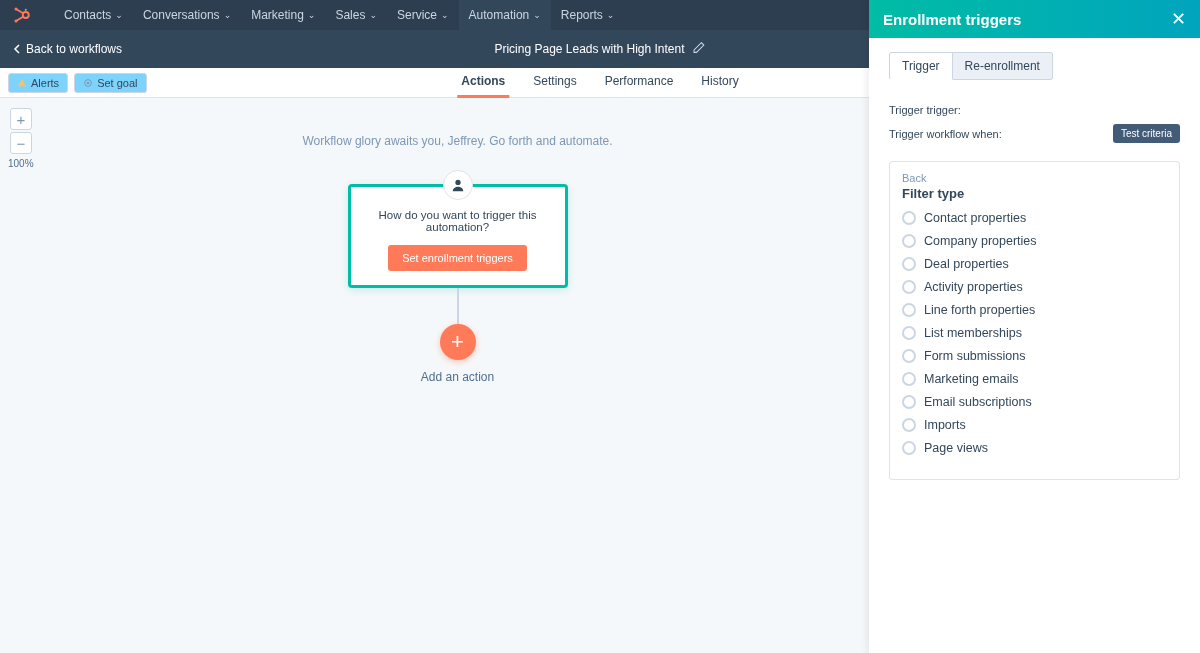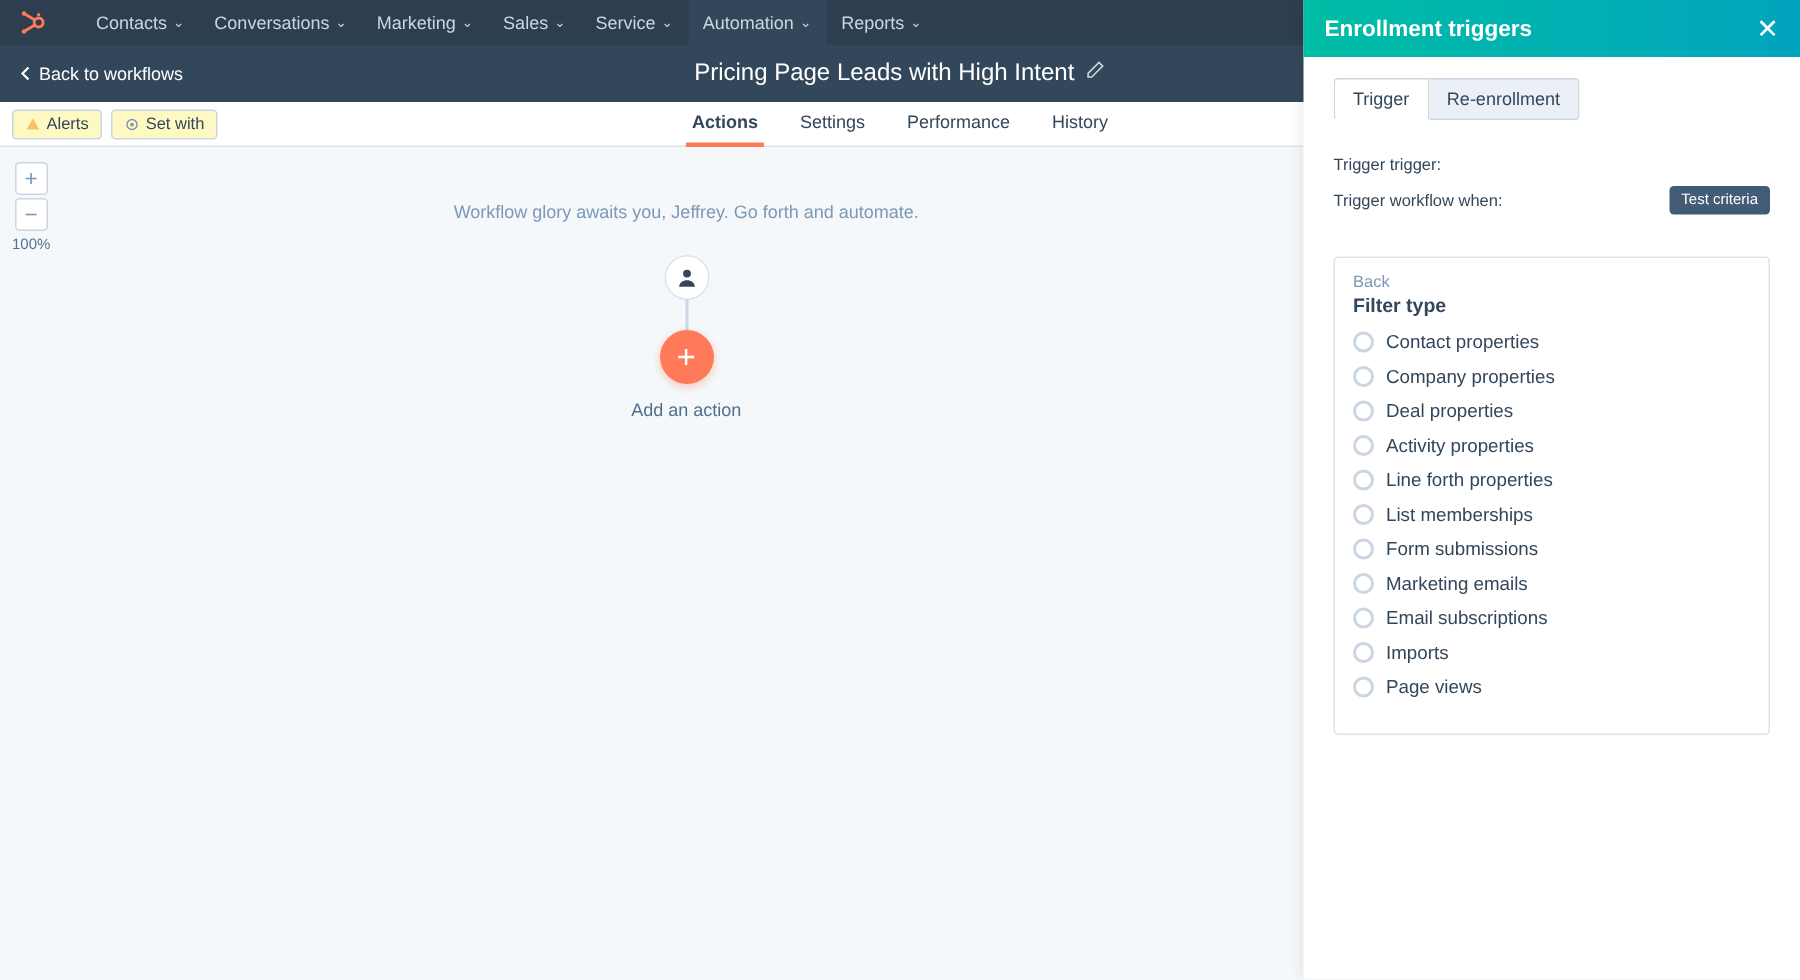--- a/index.html
+++ b/index.html
@@ -11,27 +11,27 @@
 .logo svg { color: #ff7a59; }
 .navitem { padding: 0 10px; height: 30px; display: flex; align-items: center; cursor: pointer; }
 .navitem.active { background: #33475b; }
 .caret { margin-left: 4px; font-size: 9px; }
 
 
 .headerbar { height: 38px; background: #33475b; color: #fff; display: flex; align-items: center; padding: 0 12px; }
 .backlink { display: flex; align-items: center; font-size: 12px; cursor: pointer; color:#fff; }
 .backlink svg { margin-right:4px; }
 .wf-title-wrap { position:absolute; left:50%; transform:translateX(-50%); display:flex; align-items:center; }
-.wf-title { font-size: 16px; font-weight: 400; color:#fff; }
+.wf-title { font-size: 12px; font-weight: 400; color:#fff; }
 .pencil { margin-left:8px; cursor:pointer; color:#cbd6e2; }
 
 
 .tabbar { height: 30px; background: #fff; border-bottom: 1px solid #dfe3eb; display: flex; align-items: center; }
 .tabbar-left { display:flex; gap:6px; padding-left:8px; }
-.pillbtn { font-size: 11px; padding: 3px 8px; border:1px solid #cbd6e2; border-radius:3px; background:#fef9c3; color:#33475b; display:flex; align-items:center; gap:4px; cursor:pointer;}
+.pillbtn { font-size: 11px; padding: 3px 8px; border:1px solid #cbd6e2; border-radius:3px; background:#7dd3fc; color:#33475b; display:flex; align-items:center; gap:4px; cursor:pointer;}
 .pillbtn svg { width:10px; height:10px; }
 .maintabs { position:absolute; left:50%; transform:translateX(-50%); display:flex; gap:20px; }
 .maintab { font-size: 12px; color:#33475b; padding: 7px 4px; cursor:pointer; }
 .maintab.active { color:#33475b; font-weight:600; border-bottom: 3px solid #ff7a59; }
 
 
 .canvas { position:absolute; top:98px; left:0; right:285px; bottom:0; background:#f5f8fa; }
 .zoomctl { position:absolute; top:10px; left:8px; display:flex; flex-direction:column; align-items:center; }
 .zoombtn { width:22px; height:22px; border:1px solid #cbd6e2; background:#fff; border-radius:3px; color:#7c98b6; font-size:15px; display:flex; align-items:center; justify-content:center; margin-bottom:2px; cursor:pointer;}
 .zoomlabel { font-size:10px; color:#516f90; margin-top:2px;}
@@ -60,21 +60,21 @@
 .subtab:first-child { border-radius:3px 0 0 3px;}
 .subtab:last-child { border-radius:0 3px 3px 0; border-left:none;}
 
 .field-label { font-size:11px; color:#33475b; margin-bottom:8px; display:block;}
 .radio-row { display:flex; gap:24px; margin-bottom:16px;}
 .radio-item { display:flex; align-items:center; gap:6px; font-size:13px; cursor:pointer;}
 .radio-outer { width:16px; height:16px; border-radius:50%; border:2px solid #00a4bd; display:flex; align-items:center; justify-content:center;}
 .radio-outer.unchecked { border-color:#cbd6e2;}
 .radio-inner { width:8px; height:8px; border-radius:50%; background:#00a4bd;}
 
-.when-row { display:flex; justify-content:space-between; align-items:center; margin-bottom:28px;}
+.when-row { display:flex; justify-content:space-between; align-items:center; margin-bottom:18px;}
 .test-btn { background:#425b76; color:#fff; border:none; border-radius:3px; padding:4px 8px; font-size:10px; cursor:pointer;}
 
 .filterbox { border:1px solid #dfe3eb; border-radius:3px; padding:10px 12px 24px;}
 .back-link { font-size:11px; color:#7c98b6; cursor:pointer;}
 .filter-title { font-size:13px; font-weight:600; margin-top:2px; margin-bottom:10px;}
 .filter-list { display:flex; flex-direction:column; gap:9px;}
 .filter-item { display:flex; align-items:center; gap:8px; font-size:12.5px; color:#33475b; cursor:pointer;}
 .filter-radio { width:14px; height:14px; border-radius:50%; border:2px solid #cbd6e2; flex-shrink:0;}
 </style>
 </head>
@@ -146,21 +146,21 @@
       <svg viewBox="0 0 12 12">
           <path d="M6 1L1 10h10L6 1z" fill="#f5c26b"></path>
         </svg>
       <span>Alerts</span>
     </div>
     <div class="pillbtn">
       <svg viewBox="0 0 12 12">
           <circle cx="6" cy="6" r="4" fill="none" stroke="#7c98b6" stroke-width="1.2"></circle>
           <circle cx="6" cy="6" r="1.5" fill="#7c98b6"></circle>
         </svg>
-      <span>Set with</span>
+      <span>Set goal</span>
     </div>
   </div>
   <div class="maintabs" id="main-tabs">
       <div class="maintab active">Actions</div>
       <div class="maintab">Settings</div>
       <div class="maintab">Performance</div>
       <div class="maintab">History</div>
     </div>
 </div>
 
@@ -173,20 +173,24 @@
 
   <div class="msg">Workflow glory awaits you, Jeffrey. Go forth and automate.</div>
 
   <div class="card-wrap">
     <div class="avatar-circle">
       <svg width="14" height="14" viewBox="0 0 16 16">
           <circle cx="8" cy="5" r="3" fill="#33475b"></circle>
           <path d="M2 15c0-3 3-5 6-5s6 2 6 5" fill="#33475b"></path>
         </svg>
     </div>
+    <div class="card">
+      <div class="card-q">How do you want to trigger this automation?</div>
+      <button class="set-btn">Set enrollment triggers</button>
+    </div>
     <div class="connector"></div>
     <div class="plus-circle">+</div>
     <div class="add-label">Add an action</div>
   </div>
 </div>
 
 <div class="panel">
   <div class="panel-header">
     <span class="panel-title">Enrollment triggers</span>
     <button class="close-btn">✕</button>

